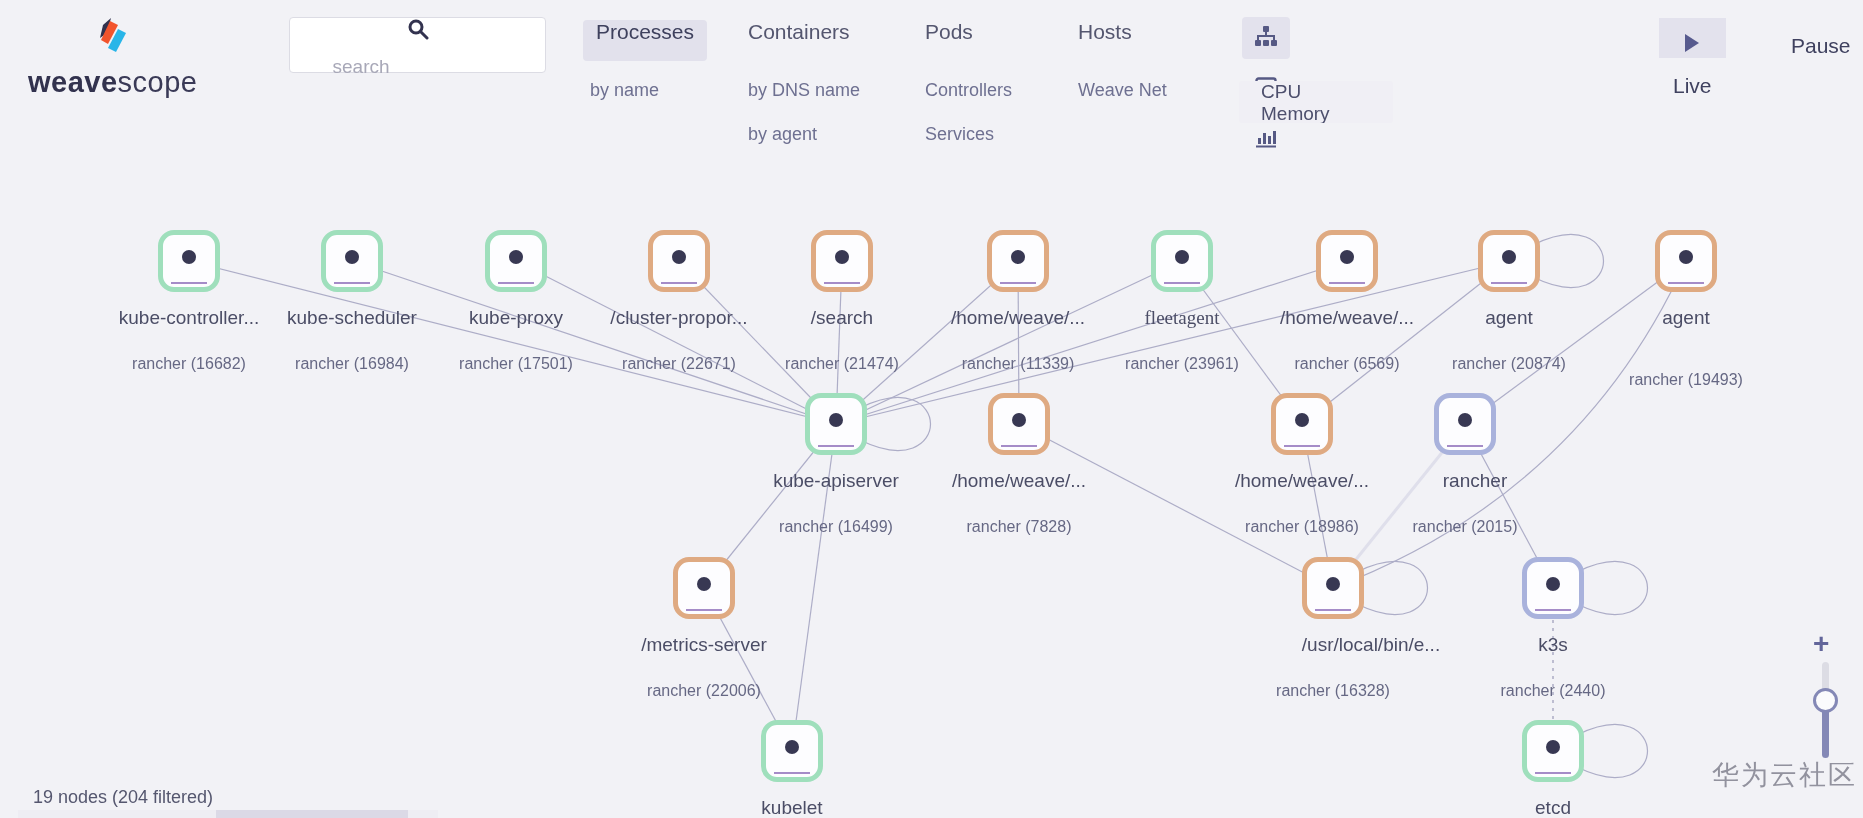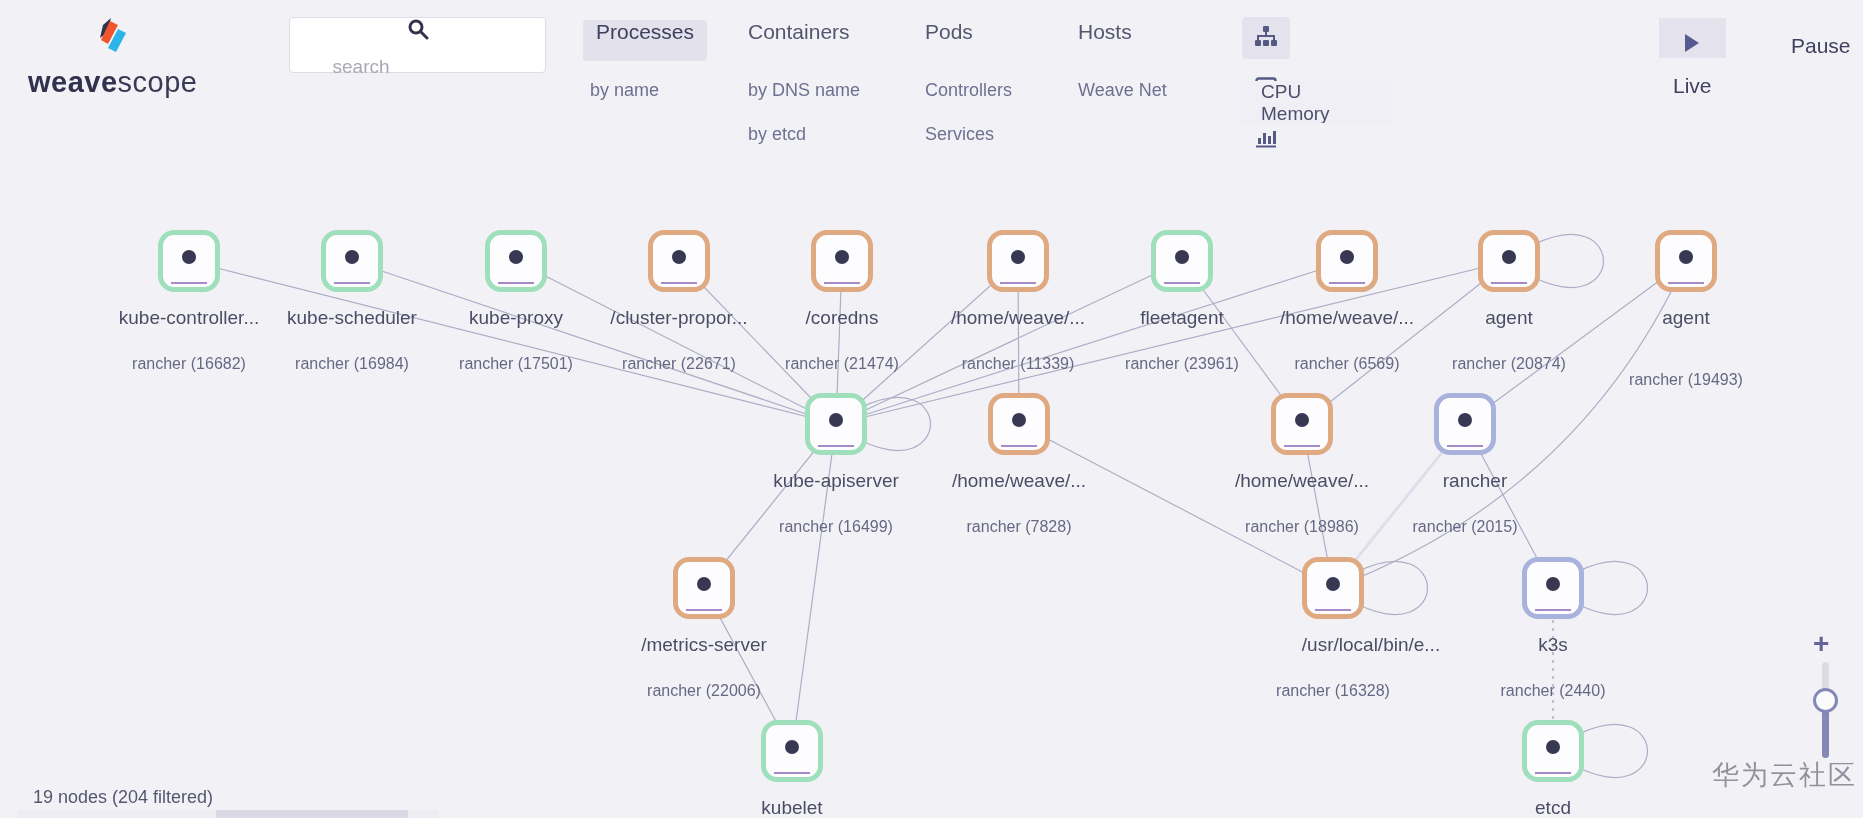--- a/index.html
+++ b/index.html
@@ -104,21 +104,21 @@
   <input placeholder="search" style="">
 </div>
 
 <div class="hdr tab active" style="left:583px;">Processes</div>
 <div class="hdr tab" style="left:735px;">Containers</div>
 <div class="hdr tab" style="left:912px;">Pods</div>
 <div class="hdr tab" style="left:1065px;">Hosts</div>
 
 <div class="hdr subtab" style="left:590px; top:80px;">by name</div>
 <div class="hdr subtab" style="left:748px; top:80px;">by DNS name</div>
-<div class="hdr subtab" style="left:748px; top:124px;">by etcd</div>
+<div class="hdr subtab" style="left:748px; top:124px;">by agent</div>
 <div class="hdr subtab" style="left:925px; top:80px;">Controllers</div>
 <div class="hdr subtab" style="left:925px; top:124px;">Services</div>
 <div class="hdr subtab" style="left:1078px; top:80px;">Weave Net</div>
 
 <div class="hdr" style="left:1242px; top:17px; display:flex; gap:9px;">
   <div class="viewbtn active">
     <span>
       <svg width="24" height="22" viewBox="0 0 24 22">
         <rect x="9" y="1" width="6" height="6" rx="1" fill="#565984"></rect>
         <path d="M12 7 v4 M4 15 v-4 h16 v4" fill="none" stroke="#565984" stroke-width="2"></path>
@@ -231,33 +231,33 @@
     <div class="node" style="left: 648px; top: 230px; border-color: rgb(223, 170, 130);">
       <div class="dot"></div>
       <div class="uline"></div>
     </div>
     <div class="node-label" style="left: 549px; top: 307px;">/cluster-propor...</div>
     <div class="node-sub" style="left: 549px; top: 355px;">rancher (22671)</div>
     <div class="node" style="left: 811px; top: 230px; border-color: rgb(223, 170, 130);">
       <div class="dot"></div>
       <div class="uline"></div>
     </div>
-    <div class="node-label" style="left: 712px; top: 307px;">/coredns</div>
+    <div class="node-label" style="left: 712px; top: 307px;">/search</div>
     <div class="node-sub" style="left: 712px; top: 355px;">rancher (21474)</div>
     <div class="node" style="left: 987px; top: 230px; border-color: rgb(223, 170, 130);">
       <div class="dot"></div>
       <div class="uline"></div>
     </div>
     <div class="node-label" style="left: 888px; top: 307px;">/home/weave/...</div>
     <div class="node-sub" style="left: 888px; top: 355px;">rancher (11339)</div>
     <div class="node" style="left: 1151px; top: 230px; border-color: rgb(159, 223, 188);">
       <div class="dot"></div>
       <div class="uline"></div>
     </div>
-    <div class="node-label" style="left: 1052px; top: 307px;">fleetagent</div>
+    <div class="node-label" style="left: 1052px; top: 307px; font-family: Liberation Serif, serif;">fleetagent</div>
     <div class="node-sub" style="left: 1052px; top: 355px;">rancher (23961)</div>
     <div class="node" style="left: 1316px; top: 230px; border-color: rgb(223, 170, 130);">
       <div class="dot"></div>
       <div class="uline"></div>
     </div>
     <div class="node-label" style="left: 1217px; top: 307px;">/home/weave/...</div>
     <div class="node-sub" style="left: 1217px; top: 355px;">rancher (6569)</div>
     <div class="node" style="left: 1478px; top: 230px; border-color: rgb(223, 170, 130);">
       <div class="dot"></div>
       <div class="uline"></div>

